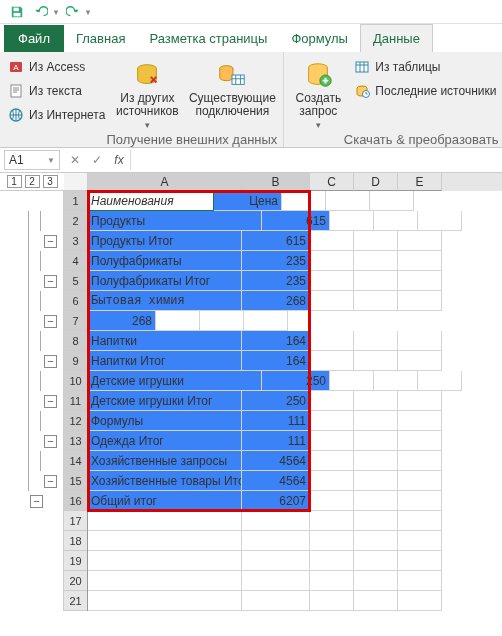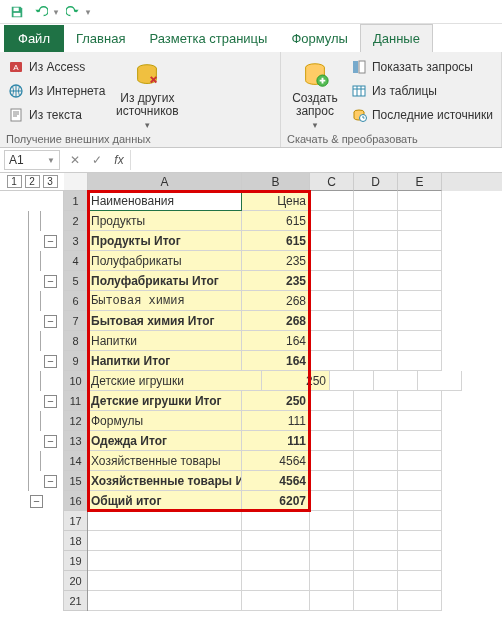--- a/index.html
+++ b/index.html
@@ -14,21 +14,21 @@
 
 .tabs { background: #fff; height: 28px; display:flex; align-items:flex-end; padding-left:4px; }
 .tab { padding: 6px 12px; font-size:13px; color:#1f7245; cursor:pointer; }
 .tab.file { background:#1f7245; color:#fff; padding:6px 14px;}
 .tab.active { background:#f0f0f0; color:#1f7245; font-weight:400; border:1px solid #ccc; border-bottom:none;}
 
 
 .ribbon { background:#f0f0f0; border-bottom:1px solid #c8c8c8; height:96px; display:flex; }
 .group { border-right:1px solid #d8d8d8; display:flex; flex-direction:column; padding:4px 6px 0; }
 .group-body { flex:1; display:flex; align-items:flex-start; gap:6px; }
-.group-label { text-align:left; font-size:11px; color:#666; padding:2px 0;}
+.group-label { text-align:right; font-size:13px; color:#666; padding:2px 0;}
 .stackv { display:flex; flex-direction:column; gap:2px; }
 .cmd { display:flex; align-items:center; gap:5px; font-size:12px; color:#333; height:22px; padding:0 2px; cursor:pointer; white-space:nowrap;}
 .cmd svg{width:16px;height:16px;flex-shrink:0;}
 .bigcmd { display:flex; flex-direction:column; align-items:center; justify-content:center; width:68px; gap:2px; font-size:12px; text-align:center; cursor:pointer; padding-top:4px;}
 .bigcmd svg{width:30px;height:30px;}
 .bigcmd .caret{font-size:9px;color:#666;}
 
 
 .fbar { height:25px; border-bottom:1px solid #ccc; display:flex; align-items:center; background:#fff;}
 .namebox { width:56px; border:1px solid #ccc; height:20px; margin:0 4px; padding:0 4px; font-size:12px; display:flex; align-items:center; justify-content:space-between;}
@@ -55,22 +55,22 @@
 .obtn{width:13px;height:13px;border:1px solid #888;font-size:11px;text-align:center;line-height:10px;background:#fff;cursor:pointer;color:#555;}
 .oline{position:absolute;left:40px;top:0;bottom:0;border-left:1px solid #aaa;}
 .oline2{position:absolute;left:28px;top:0;bottom:0;border-left:1px solid #aaa;}
 
 .rownumcol{width:24px;background:#e6e6e6;border-right:1px solid #999;}
 .rnum{height:20px;border-bottom:1px solid #ccc;text-align:center;font-size:11px;line-height:20px;color:#333;}
 
 .gridbody{position:relative;}
 .grow{height:20px;display:flex;}
 .gcell{border-right:1px solid #d4d4d4;border-bottom:1px solid #d4d4d4;padding:0 3px;font-size:12px;line-height:20px;overflow:hidden;white-space:nowrap;background:#fff;}
-.sel{background:#fef9c3;}
-.bold{font-weight:bold;}
+.sel{background:#3b82f6;}
+.bold{font-weight:normal;}
 .ralign{text-align:right;}
 
 .activecell{background:#fff !important;outline:2px solid #217346;outline-offset:-1px;}
 
 .redbox{position:absolute;border:3px solid #d90000;pointer-events:none;}
 
 </style>
 </head>
 <body>
 
@@ -112,66 +112,68 @@
       <div class="stackv">
         <div class="cmd">
             <svg viewBox="0 0 16 16">
               <rect x="2" y="3" width="12" height="10" fill="#c44" rx="1"></rect>
               <text x="8" y="11" font-size="8" fill="#fff" text-anchor="middle">A</text>
             </svg>
             <span>Из Access</span>
           </div>
         <div class="cmd">
             <svg viewBox="0 0 16 16">
+              <rect x="3" y="2" width="10" height="12" fill="#fff" stroke="#888"></rect>
+              <path d="M5 5h6M5 7h6M5 9h4" stroke="#888"></path>
+            </svg>
+            <span>Из текста</span>
+          </div>
+        <div class="cmd">
+            <svg viewBox="0 0 16 16">
               <circle cx="8" cy="8" r="6" fill="none" stroke="#38a" stroke-width="1.3"></circle>
               <path d="M2 8h12M8 2v12M4 3c2 3 2 7 0 10M12 3c-2 3-2 7 0 10" stroke="#38a" fill="none"></path>
             </svg>
             <span>Из Интернета</span>
-          </div>
-        <div class="cmd">
-            <svg viewBox="0 0 16 16">
-              <rect x="3" y="2" width="10" height="12" fill="#fff" stroke="#888"></rect>
-              <path d="M5 5h6M5 7h6M5 9h4" stroke="#888"></path>
-            </svg>
-            <span>Из текста</span>
           </div>
       </div>
       <div class="bigcmd">
         <svg viewBox="0 0 32 32">
             <ellipse cx="16" cy="9" rx="10" ry="4" fill="#f0c040" stroke="#b90"></ellipse>
             <path d="M6 9v12c0 2 4.5 4 10 4s10-2 10-4V9" fill="#f0c040" stroke="#b90"></path>
             <path d="M20 18l6 6M26 18l-6 6" stroke="#c33" stroke-width="2"></path>
           </svg>
         <span style="line-height:1.1">Из других источников</span>
           <span class="caret">▾</span>
+      </div>
+      <div class="bigcmd" style="width:90px">
+        <svg viewBox="0 0 32 32">
+            <ellipse cx="10" cy="9" rx="7" ry="3" fill="#fb5" stroke="#b80"></ellipse>
+            <path d="M3 9v10c0 1.6 3 3 7 3s7-1.4 7-3V9" fill="#fb5" stroke="#b80"></path>
+            <rect x="16" y="16" width="13" height="10" fill="#fff" stroke="#38a"></rect>
+            <path d="M16 20h13M20 16v10M25 16v10" stroke="#38a"></path>
+          </svg>
+        <span style="line-height:1.1">Существующие подключения</span>
       </div>
     </div>
     <div class="group-label">Получение внешних данных</div>
   </div>
 
   <div class="group" style="flex:1">
     <div class="group-body">
       <div class="bigcmd" style="width:56px">
         <svg viewBox="0 0 32 32">
             <ellipse cx="16" cy="8" rx="10" ry="4" fill="#fc6" stroke="#c90"></ellipse>
             <path d="M6 8v14c0 2 4.5 4 10 4s10-2 10-4V8" fill="#fc6" stroke="#c90"></path>
             <circle cx="24" cy="22" r="6" fill="#5b5" stroke="#292"></circle>
             <path d="M24 19v6M21 22h6" stroke="#fff" stroke-width="2"></path>
           </svg>
         <span style="line-height:1.1">Создать запрос</span>
           <span class="caret">▾</span>
       </div>
       <div class="stackv">
-        <div class="cmd">
-            <svg viewBox="0 0 16 16">
-              <rect x="2" y="2" width="5" height="12" fill="#7ac"></rect>
-              <rect x="8" y="2" width="6" height="12" fill="#fff" stroke="#888"></rect>
-            </svg>
-            <span>Показать запросы</span>
-          </div>
         <div class="cmd">
             <svg viewBox="0 0 16 16">
               <rect x="2" y="3" width="12" height="10" fill="#fff" stroke="#38a"></rect>
               <path d="M2 6h12M6 3v10M10 3v10" stroke="#38a"></path>
             </svg>
             <span>Из таблицы</span>
           </div>
         <div class="cmd">
             <svg viewBox="0 0 16 16">
               <ellipse cx="8" cy="5" rx="5" ry="2" fill="#fc6" stroke="#b80"></ellipse>
@@ -305,28 +307,28 @@
           <div class="rnum">17</div>
           <div class="rnum">18</div>
           <div class="rnum">19</div>
           <div class="rnum">20</div>
           <div class="rnum">21</div>
         </div>
     <div class="gridbody" id="grid" style="position: relative;">
           <div class="redbox" id="redbox" style="left: -1px; top: -1px; width: 224px; height: 322px; position: absolute;"></div>
 
     <div class="grow">
-            <div class="gcell sel activecell" style="width: 154px;">Наименования</div>
+            <div class="gcell sel activecell" style="width: 126px; font-style: italic;">Наименования</div>
             <div class="gcell ralign sel" style="width: 68px;">Цена</div>
             <div class="gcell" style="width: 44px;"></div>
             <div class="gcell" style="width: 44px;"></div>
             <div class="gcell" style="width: 44px;"></div>
           </div>
           <div class="grow">
-            <div class="gcell sel" style="width: 154px;">Продукты</div>
+            <div class="gcell sel" style="width: 174px;">Продукты</div>
             <div class="gcell ralign sel" style="width: 68px;">615</div>
             <div class="gcell" style="width: 44px;"></div>
             <div class="gcell" style="width: 44px;"></div>
             <div class="gcell" style="width: 44px;"></div>
           </div>
           <div class="grow">
             <div class="gcell bold sel" style="width: 154px;">Продукты Итог</div>
             <div class="gcell ralign bold sel" style="width: 68px;">615</div>
             <div class="gcell" style="width: 44px;"></div>
             <div class="gcell" style="width: 44px;"></div>
@@ -347,21 +349,20 @@
             <div class="gcell" style="width: 44px;"></div>
           </div>
           <div class="grow">
             <div class="gcell sel" style="width: 154px; font-family: Liberation Mono, monospace;">Бытовая химия</div>
             <div class="gcell ralign sel" style="width: 68px;">268</div>
             <div class="gcell" style="width: 44px;"></div>
             <div class="gcell" style="width: 44px;"></div>
             <div class="gcell" style="width: 44px;"></div>
           </div>
           <div class="grow">
-            <div class="gcell bold sel" style="width: 154px;">Бытовая химия Итог</div>
             <div class="gcell ralign bold sel" style="width: 68px;">268</div>
             <div class="gcell" style="width: 44px;"></div>
             <div class="gcell" style="width: 44px;"></div>
             <div class="gcell" style="width: 44px;"></div>
           </div>
           <div class="grow">
             <div class="gcell sel" style="width: 154px;">Напитки</div>
             <div class="gcell ralign sel" style="width: 68px;">164</div>
             <div class="gcell" style="width: 44px;"></div>
             <div class="gcell" style="width: 44px;"></div>
@@ -396,21 +397,21 @@
             <div class="gcell" style="width: 44px;"></div>
           </div>
           <div class="grow">
             <div class="gcell bold sel" style="width: 154px;">Одежда Итог</div>
             <div class="gcell ralign bold sel" style="width: 68px;">111</div>
             <div class="gcell" style="width: 44px;"></div>
             <div class="gcell" style="width: 44px;"></div>
             <div class="gcell" style="width: 44px;"></div>
           </div>
           <div class="grow">
-            <div class="gcell sel" style="width: 154px;">Хозяйственные товары</div>
+            <div class="gcell sel" style="width: 154px;">Хозяйственные запросы</div>
             <div class="gcell ralign sel" style="width: 68px;">4564</div>
             <div class="gcell" style="width: 44px;"></div>
             <div class="gcell" style="width: 44px;"></div>
             <div class="gcell" style="width: 44px;"></div>
           </div>
           <div class="grow">
             <div class="gcell bold sel" style="width: 154px;">Хозяйственные товары Итог</div>
             <div class="gcell ralign bold sel" style="width: 68px;">4564</div>
             <div class="gcell" style="width: 44px;"></div>
             <div class="gcell" style="width: 44px;"></div>

